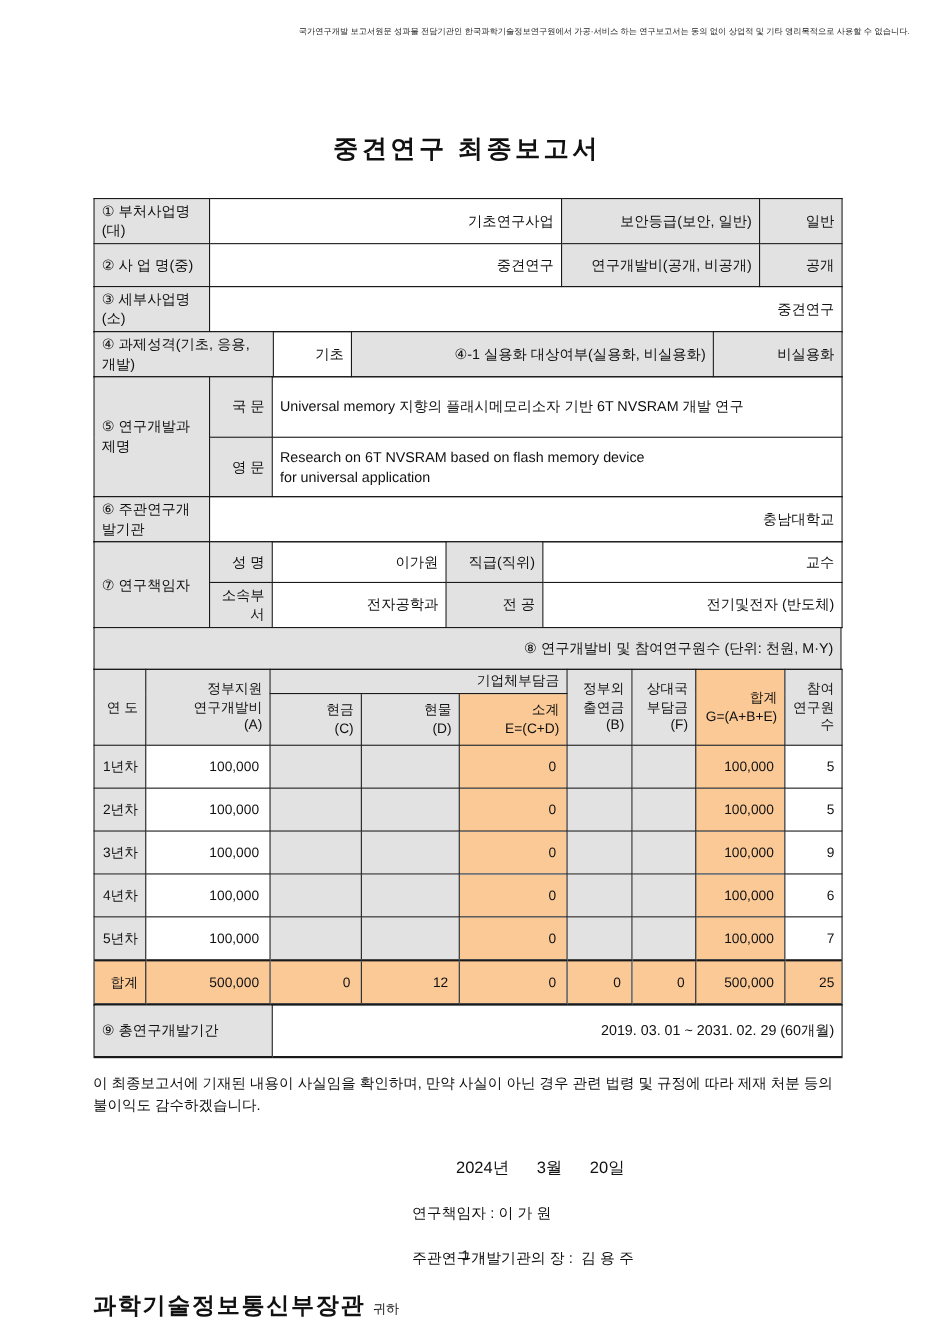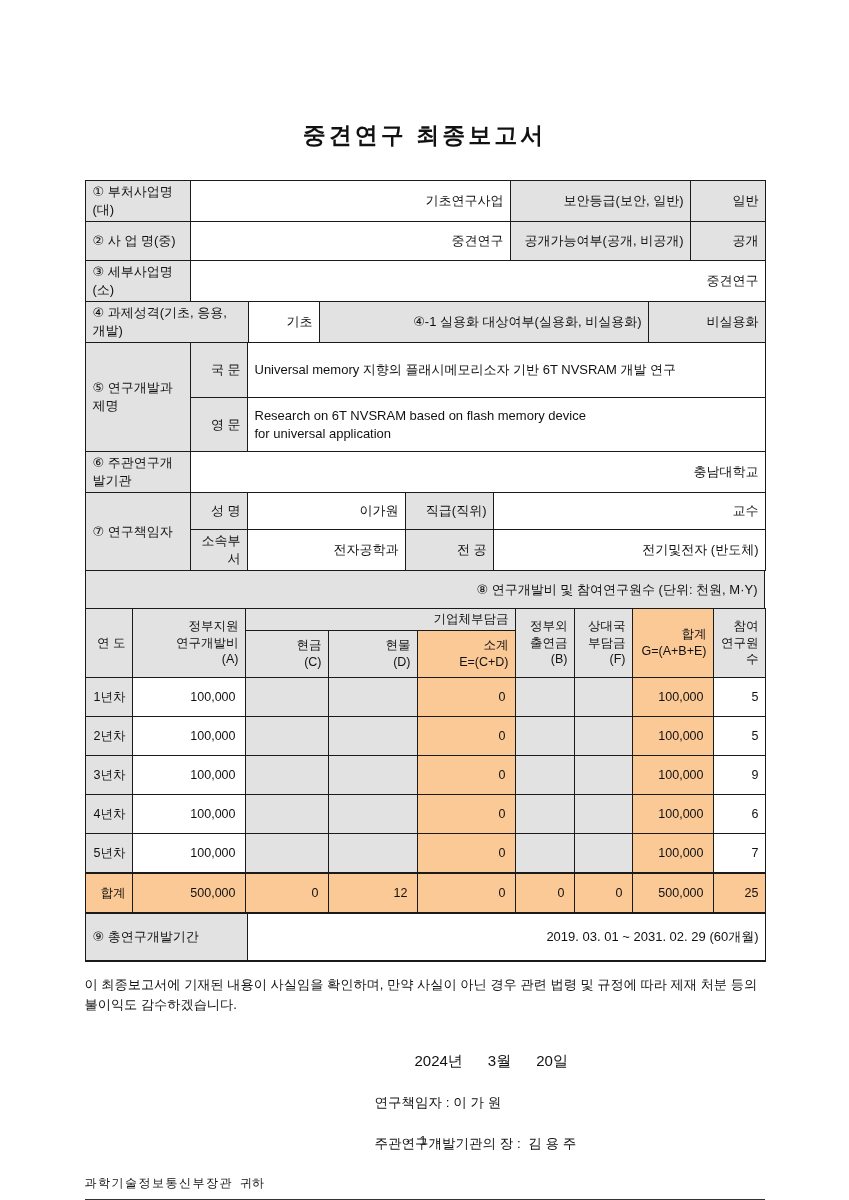--- a/index.html
+++ b/index.html
@@ -32,33 +32,34 @@
   .pre { white-space:pre-line; line-height:1.35; }
   .h33{height:33px}.h34{height:34px}.h32{height:32px}
   .h50{height:50px}.h49{height:49px}.h42{height:42px}
   .bt2 td { border-top-width:2px; }
   .bb2 td { border-bottom-width:2px; }
 
   .declaration { margin-top:13px; font-size:13.2px; line-height:1.5; }
   .sig-date  { margin:37px 0 0 330px; font-size:15px; white-space:pre; }
   .sig-line  { margin:23px 0 0 290px; font-size:13.5px; white-space:pre; }
   .recipient { margin-top:20px; padding-bottom:7px; border-bottom:1.5px solid #333; }
-  .recipient-name { font-size:12px; font-weight:normal; letter-spacing:1.5px; }
+  .recipient-name { font-size:21px; font-weight:bold; letter-spacing:1.5px; }
   .recipient-honorific { font-size:12px; margin-left:7px; }
   .footnote { margin-top:13px; font-size:13.5px; letter-spacing:0.5px; }
   .pagenum {
     position:absolute; bottom:52px; left:0; right:0;
     text-align:center; font-size:12.5px; letter-spacing:3px; color:#222;
   }
 </style>
 </head>
 <body>
 
 <div class="page">
 
+  <div class="notice">국가연구개발 보고서원문 성과물 전담기관인 한국과학기술정보연구원에서 가공·서비스 하는 연구보고서는 동의 없이 상업적 및 기타 영리목적으로 사용할 수 없습니다.</div>
 
   <h1 class="title">중견연구 최종보고서</h1>
 
   <div class="form">
 
     <table>
       <colgroup>
           <col style="width:105px">
           <col style="width:320px">
           <col style="width:180px">
@@ -67,21 +68,21 @@
       <tbody>
         <tr>
           <td class="g lbl h33">① 부처사업명(대)</td>
           <td class="c">기초연구사업</td>
           <td class="g c">보안등급(보안, 일반)</td>
           <td class="g c">일반</td>
         </tr>
         <tr>
           <td class="g lbl h34">② 사 업 명(중)</td>
           <td class="c">중견연구</td>
-          <td class="g c">공개가능여부(공개, 비공개)</td>
+          <td class="g c">연구개발비(공개, 비공개)</td>
           <td class="g c">공개</td>
         </tr>
       </tbody>
     </table>
 
     <table>
       <colgroup>
           <col style="width:105px">
           <col style="width:575px">
         </colgroup>

